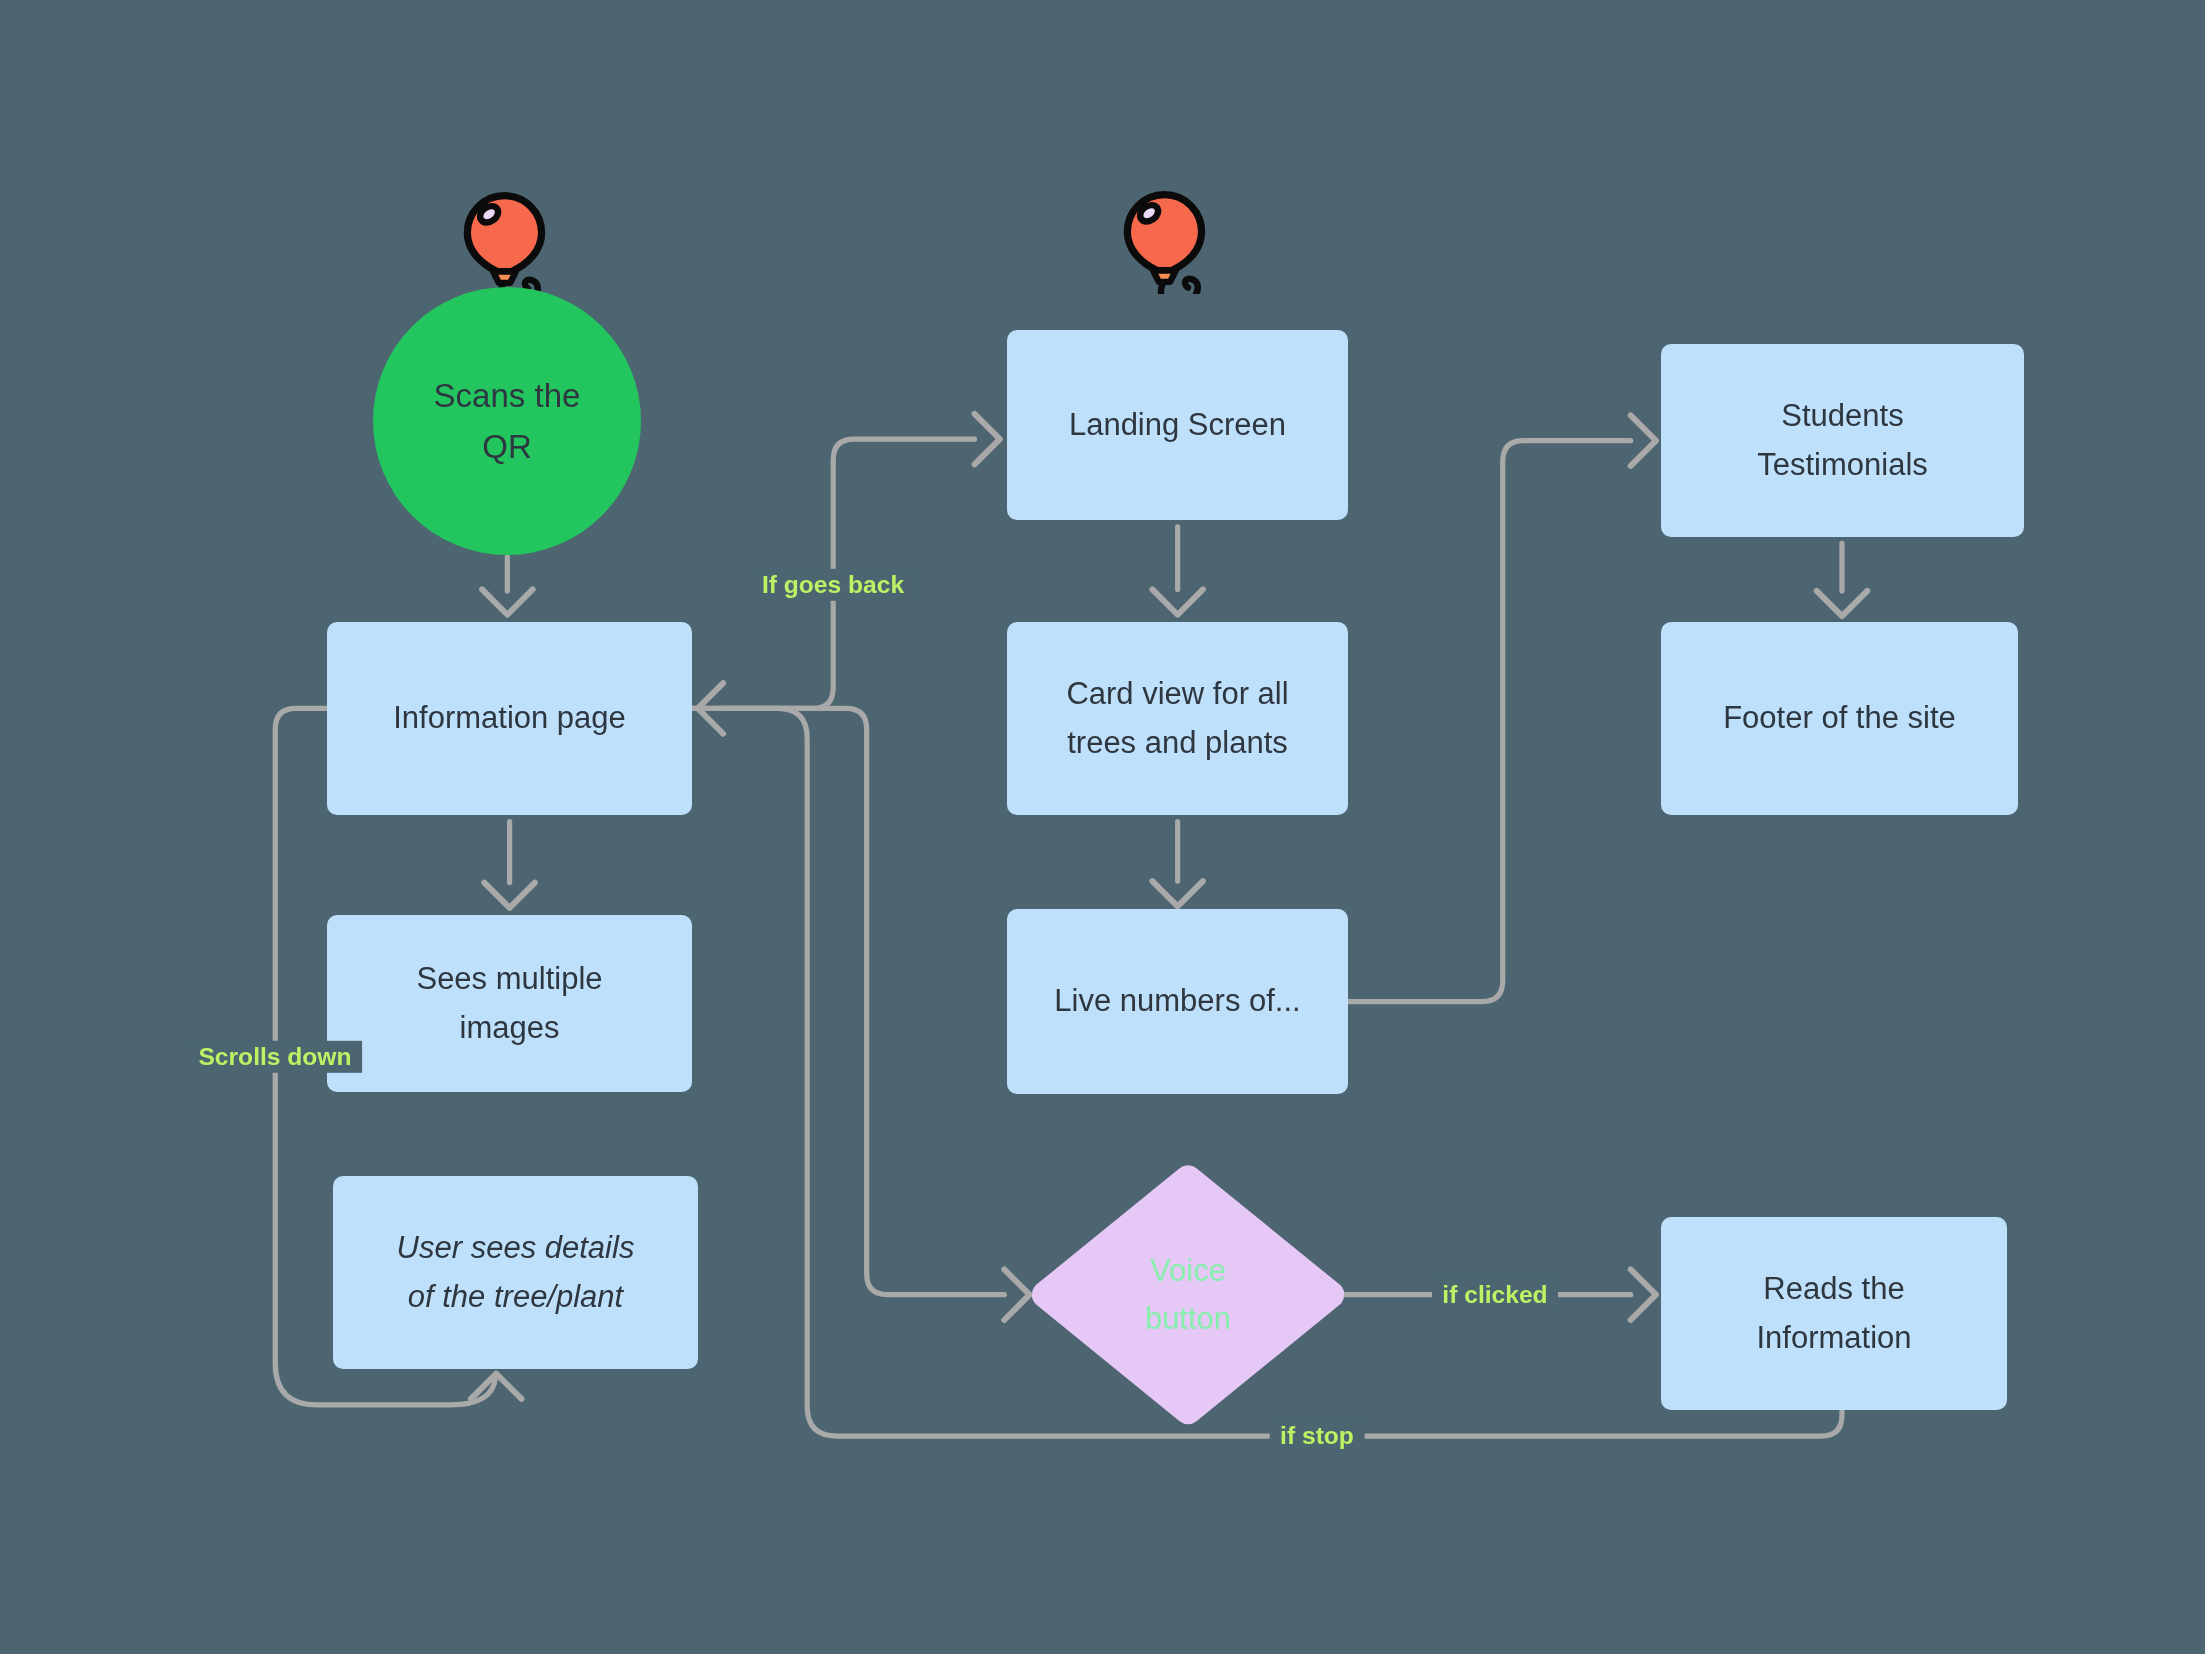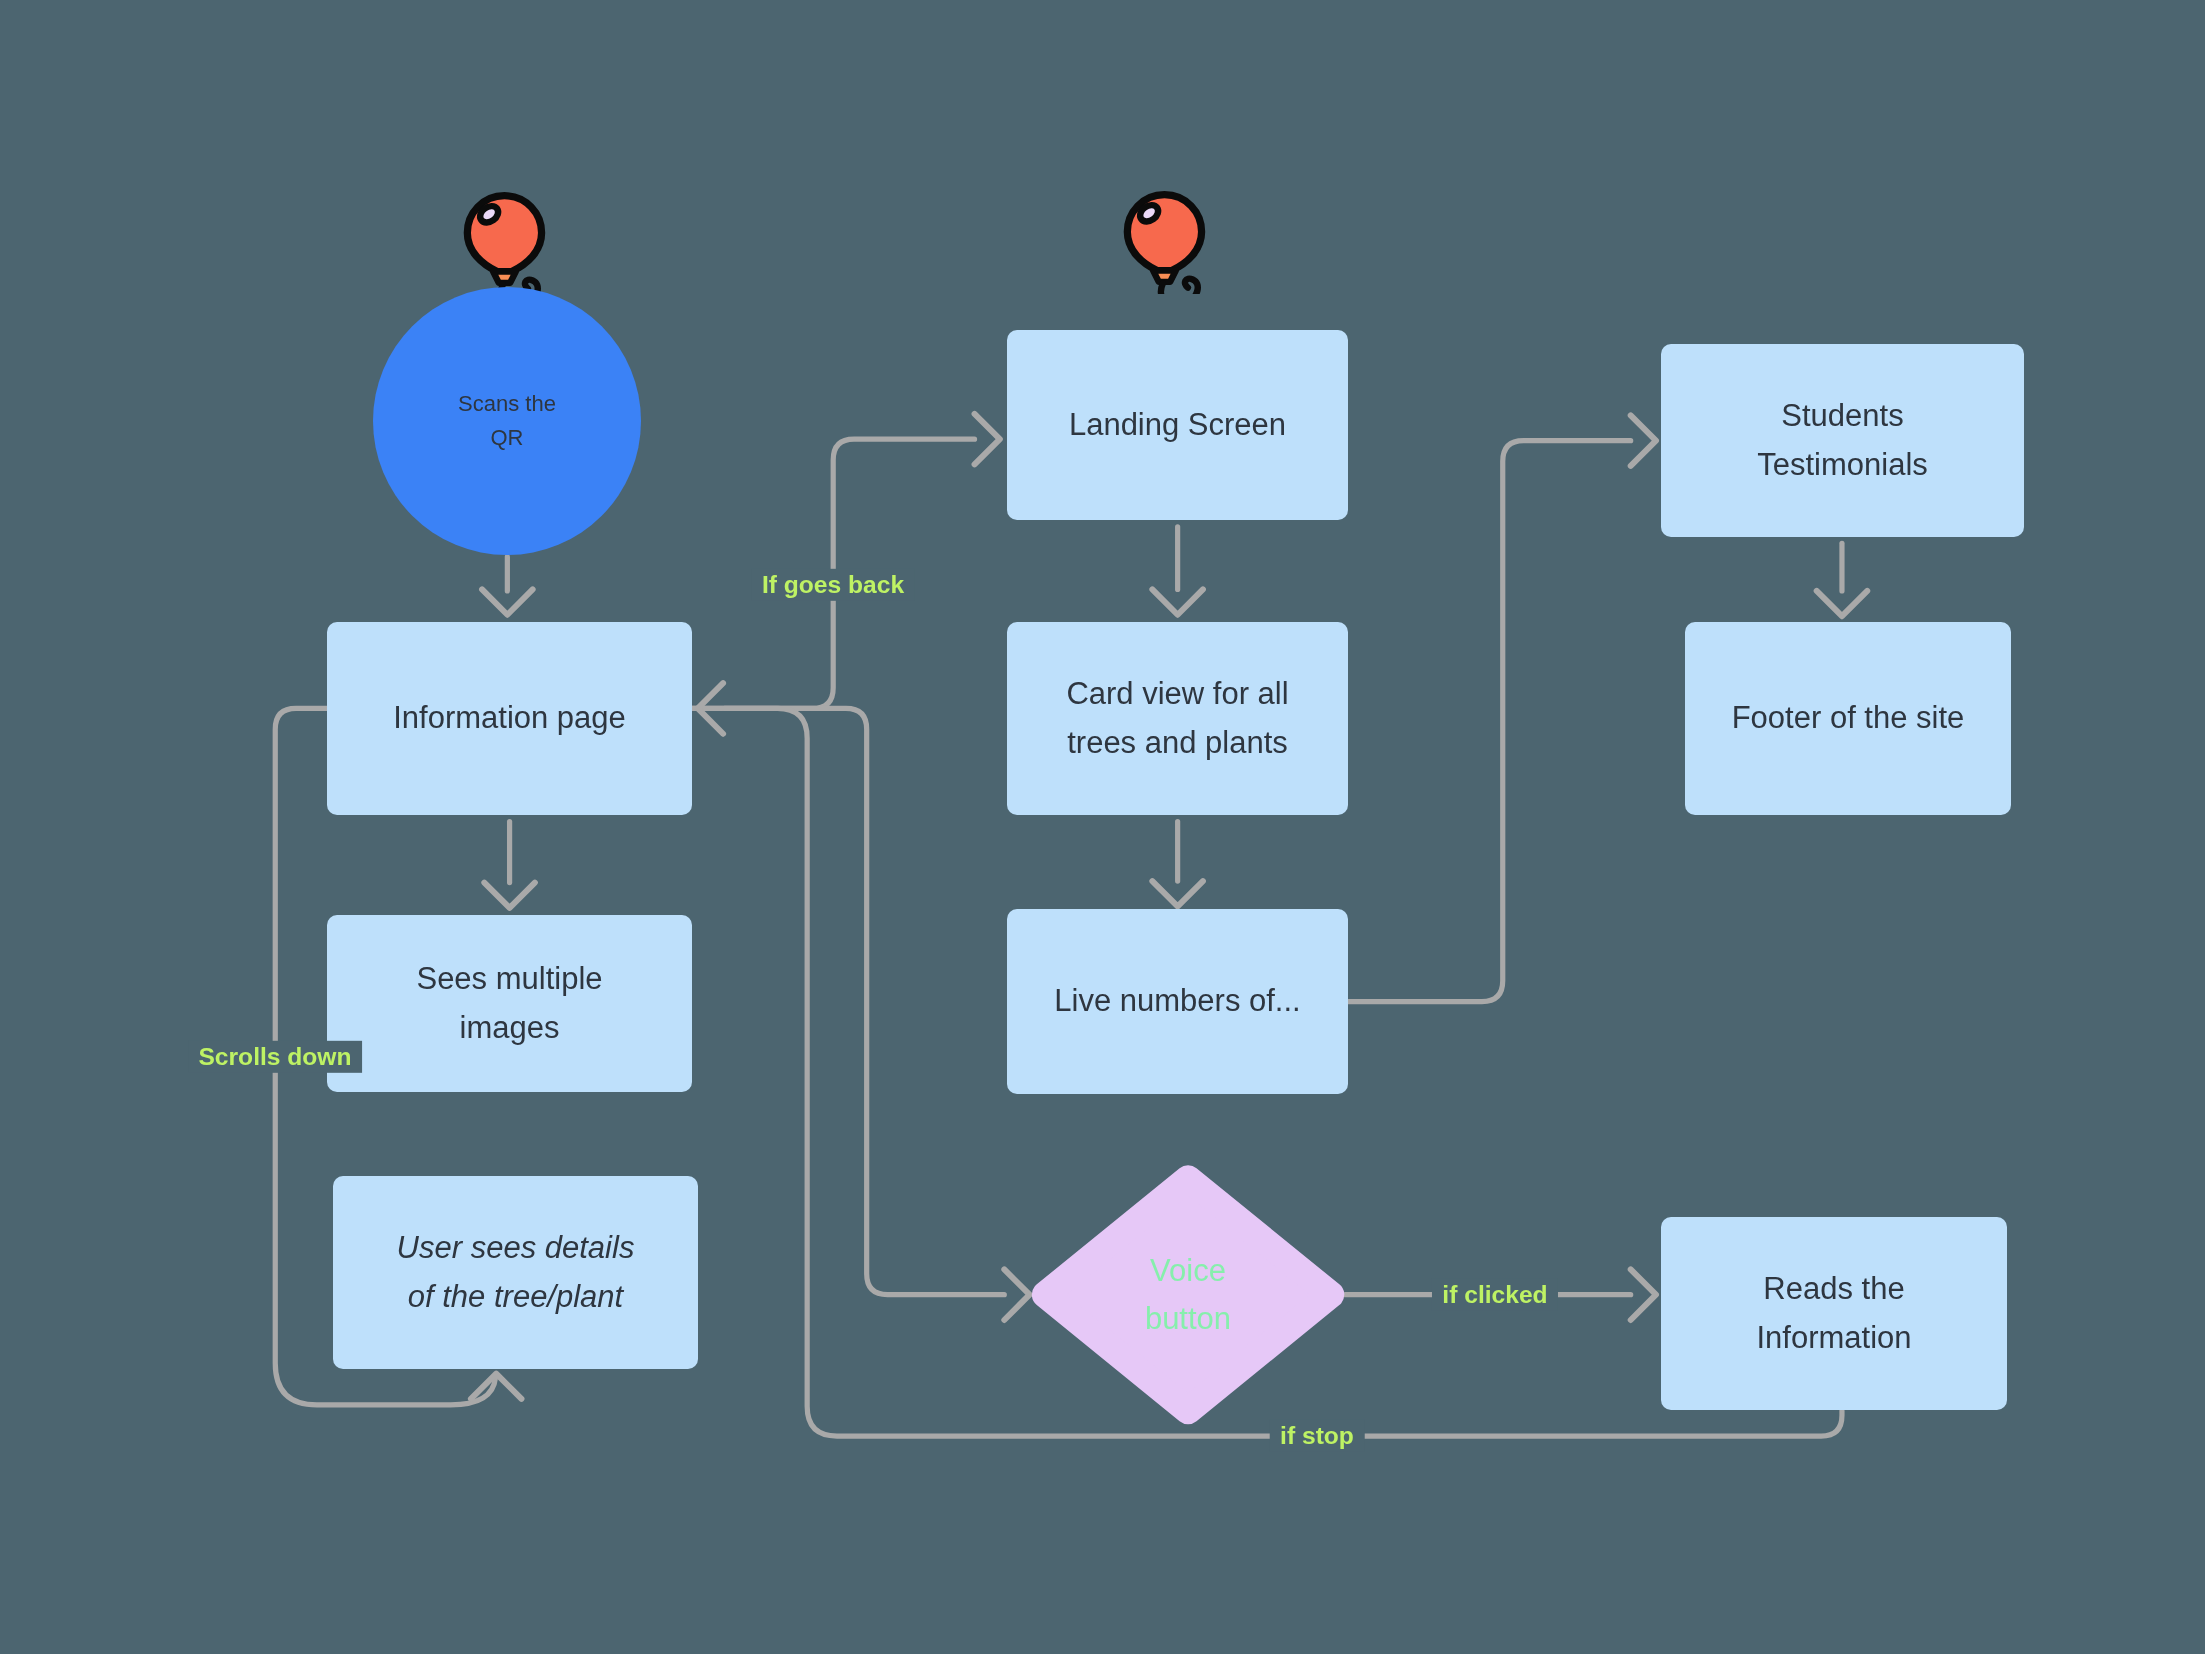--- a/index.html
+++ b/index.html
@@ -10,21 +10,21 @@
   }
   #canvas{position:absolute;left:0;top:0;width:2205px;height:1655px;}
   svg.edges{position:absolute;left:0;top:0;}
   .edge{stroke:#A9A9A9;stroke-width:7;fill:none;stroke-linecap:round;stroke-linejoin:round;}
   .arrowhead{stroke:#A9A9A9;stroke-width:8;fill:none;stroke-linecap:round;stroke-linejoin:round;}
   .node{
     position:absolute;display:flex;align-items:center;justify-content:center;
     background:#BEE0FB;border-radius:10px;color:#2E3640;
     font-size:31px;line-height:1.55;font-weight:500;text-align:center;white-space:pre-line;
   }
-  .node.circle{background:#3b82f6;border-radius:50%;font-size:22px;}
+  .node.circle{background:#22c55e;border-radius:50%;font-size:33px;}
   .diamond-label{
     position:absolute;display:flex;align-items:center;justify-content:center;
     background:transparent;color:#86efac;font-size:31px;line-height:1.55;font-weight:500;
     text-align:center;white-space:pre-line;
   }
   .edge-label{
     position:absolute;transform:translate(-50%,-50%);
     background:#4C6570;color:#bef264;
     font-size:24.6px;font-weight:600;white-space:nowrap;padding:2.2px 10.4px;
   }
@@ -104,21 +104,21 @@
   <div class="node" style="left:1007px;top:330px;width:341px;height:190px;">Landing Screen</div>
 
   <div class="node" style="left:1007px;top:622px;width:341px;height:193px;">Card view for all
 trees and plants</div>
 
   <div class="node" style="left:1007px;top:909px;width:341px;height:185px;text-align:right;">Live numbers of...</div>
 
   <div class="node" style="left:1661px;top:344px;width:363px;height:193px;">Students
 Testimonials</div>
 
-  <div class="node" style="left:1661px;top:622px;width:326px;height:193px;margin-left:24px;">Footer of the site</div>
+  <div class="node" style="left:1661px;top:622px;width:357px;height:193px;">Footer of the site</div>
 
   <div class="node" style="left:1661px;top:1217px;width:346px;height:193px;">Reads the
 Information</div>
 
   <div class="diamond-label" style="left:1045px;top:1179px;width:286px;height:232px;">Voice
 button</div>
 
   <div class="edge-label" style="left:275px;top:1057px;">Scrolls down</div>
   <div class="edge-label" style="left:833px;top:585px;">If goes back</div>
   <div class="edge-label" style="left:1495px;top:1295px;">if clicked</div>

